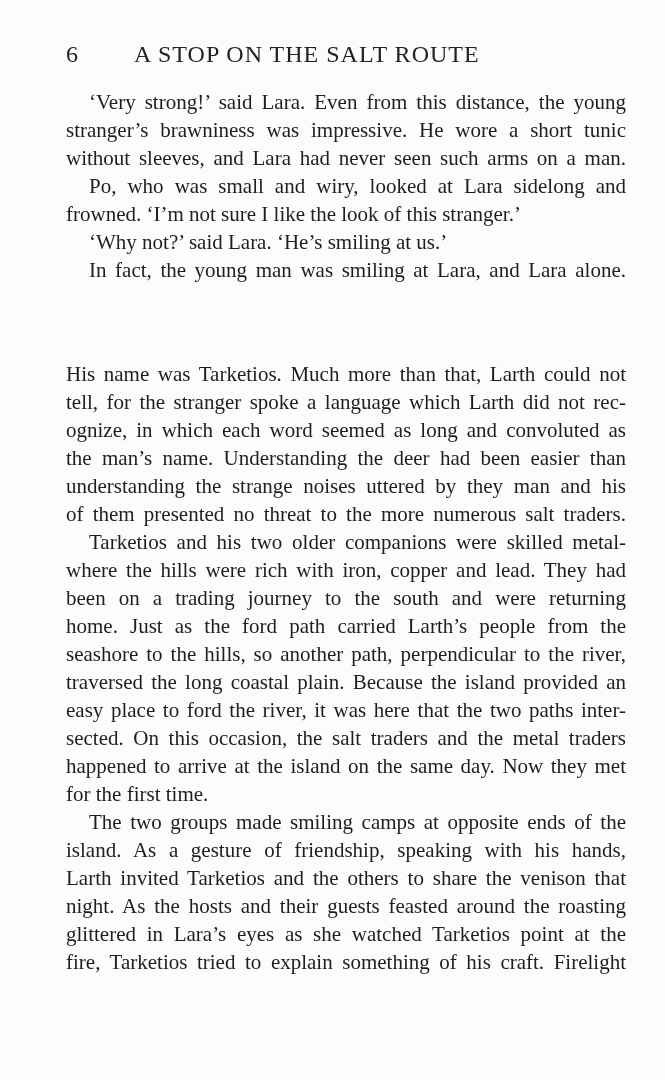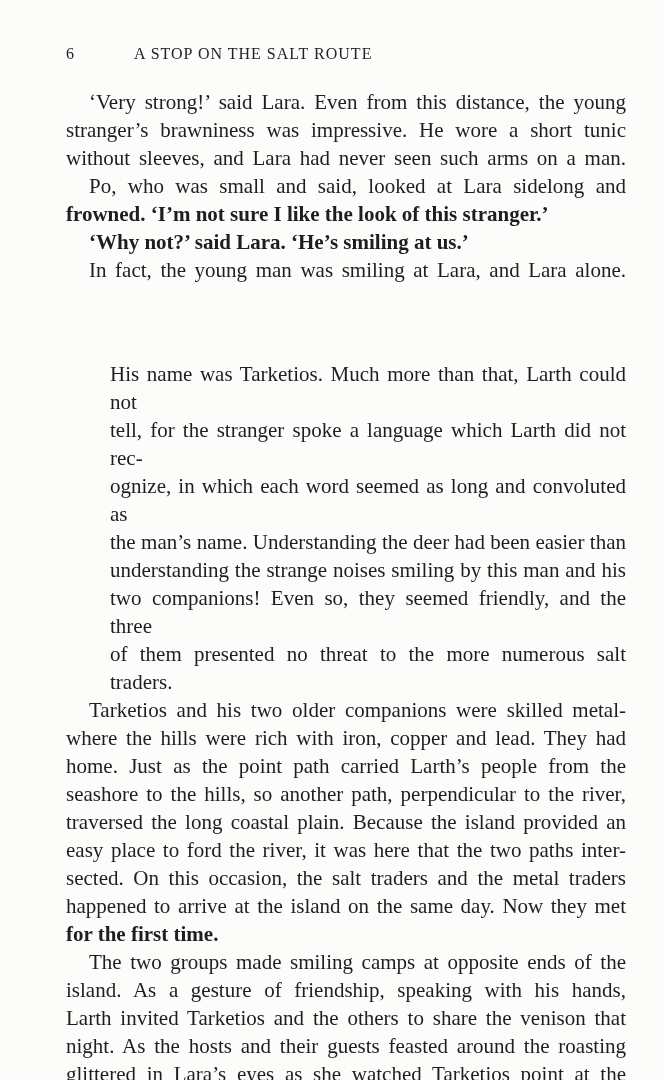--- a/index.html
+++ b/index.html
@@ -13,84 +13,83 @@
     font-family: "Liberation Serif", serif;
     color: #1e1e1e;
   }
   .inner {
     position: absolute;
     left: 66px;
     top: 40px;
     width: 560px;
   }
   .header {
-    font-size: 16px;
+    font-size: 24px;
     line-height: 28px;
     letter-spacing: 1px;
     margin-bottom: 20px;
     white-space: nowrap;
     color: #222;
   }
   .pagenum {
     display: inline-block;
     width: 68px;
     letter-spacing: 0;
   }
   .line {
     font-size: 21px;
     line-height: 28px;
     text-align: justify;
     text-align-last: justify;
     -moz-text-align-last: justify;
   }
   .line.end {
     text-align-last: left;
-    font-weight: bold;
     -moz-text-align-last: left;
   }
   .para.indent .line:first-child { text-indent: 23px; }
-  .para.sbreak { margin-top: 76px; margin-left: 44px; }
+  .para.sbreak { margin-top: 76px; }
 </style>
 </head>
 <body>
 
 <div class="page">
   <div class="inner">
     <div class="header">
       <span class="pagenum">6</span><span class="runtitle">A STOP ON THE SALT ROUTE</span>
     </div>
     <div class="body" id="body-text">
         <div class="para indent">
           <div class="line">‘Very strong!’ said Lara. Even from this distance, the young</div>
           <div class="line">stranger’s brawniness was impressive. He wore a short tunic</div>
           <div class="line">without sleeves, and Lara had never seen such arms on a man.</div>
         </div>
         <div class="para indent">
-          <div class="line">Po, who was small and said, looked at Lara sidelong and</div>
+          <div class="line">Po, who was small and wiry, looked at Lara sidelong and</div>
           <div class="line end">frowned. ‘I’m not sure I like the look of this stranger.’</div>
         </div>
         <div class="para indent">
           <div class="line end">‘Why not?’ said Lara. ‘He’s smiling at us.’</div>
         </div>
         <div class="para indent">
           <div class="line">In fact, the young man was smiling at Lara, and Lara alone.</div>
         </div>
         <div class="para sbreak">
           <div class="line">His name was Tarketios. Much more than that, Larth could not</div>
           <div class="line">tell, for the stranger spoke a language which Larth did not rec-</div>
           <div class="line">ognize, in which each word seemed as long and convoluted as</div>
           <div class="line">the man’s name. Understanding the deer had been easier than</div>
-          <div class="line">understanding the strange noises smiling by this man and his</div>
-          <div class="line">two companions! Even so, they seemed friendly, and the three</div>
+          <div class="line">understanding the strange noises uttered by they man and his</div>
           <div class="line">of them presented no threat to the more numerous salt traders.</div>
         </div>
         <div class="para indent">
           <div class="line">Tarketios and his two older companions were skilled metal-</div>
           <div class="line">where the hills were rich with iron, copper and lead. They had</div>
-          <div class="line">home. Just as the point path carried Larth’s people from the</div>
+          <div class="line">been on a trading journey to the south and were returning</div>
+          <div class="line">home. Just as the ford path carried Larth’s people from the</div>
           <div class="line">seashore to the hills, so another path, perpendicular to the river,</div>
           <div class="line">traversed the long coastal plain. Because the island provided an</div>
           <div class="line">easy place to ford the river, it was here that the two paths inter-</div>
           <div class="line">sected. On this occasion, the salt traders and the metal traders</div>
           <div class="line">happened to arrive at the island on the same day. Now they met</div>
           <div class="line end">for the first time.</div>
         </div>
         <div class="para indent">
           <div class="line">The two groups made smiling camps at opposite ends of the</div>
           <div class="line">island. As a gesture of friendship, speaking with his hands,</div>

